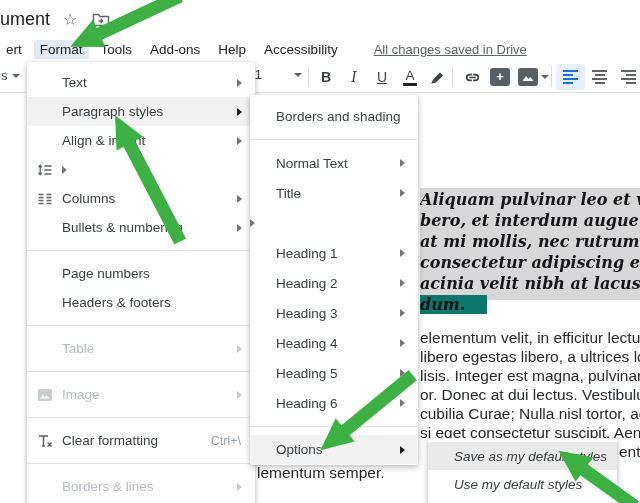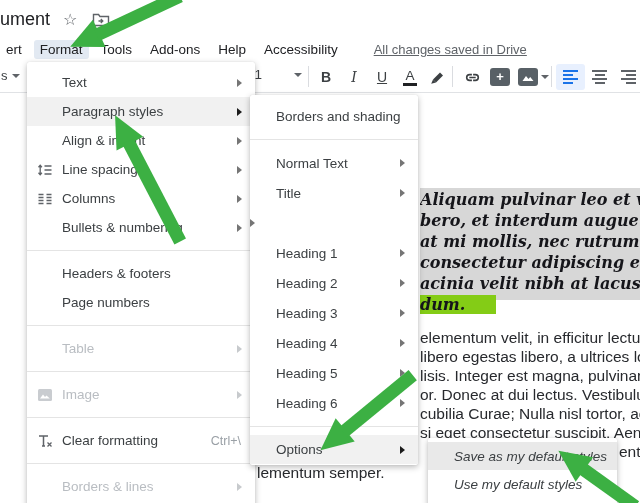--- a/index.html
+++ b/index.html
@@ -43,21 +43,21 @@
   .al-c span { margin:0 auto; } .al-c span:nth-child(2n){ width:10px; } .al-c span:nth-child(2n+1){ width:15px; }
   .al-r span { margin-left:auto; } .al-r span:nth-child(2n){ width:10px; } .al-r span:nth-child(2n+1){ width:15px; }
   .dark-sq { width:20px; height:18px; background:#586066; border-radius:3px; position:relative; display:flex; align-items:center; justify-content:center; }
   .dark-sq .plus { color:#fff; font-size:13px; font-weight:bold; line-height:12px; }
   .img-caret { margin-left:3px; }
   
   .doc-area { position:absolute; left:0; top:94px; width:640px; height:409px; background:#fff; }
   .sel-block { position:absolute; left:420px; top:94px; width:220px; height:112px; background:#d7d7d7; }
   .script-par { position:absolute; left:420px; top:96px; width:222px; font-family:"DejaVu Serif", serif; font-style:italic; font-weight:700; font-size:16px; color:#15151a; }
   .script-par .ln { height:21px; white-space:nowrap; overflow:hidden; }
-  .script-par .ln .hl { background:#84cc16; padding-right:31px; }
+  .script-par .ln .hl { background:#0f766e; padding-right:22px; }
   .sans-par { position:absolute; left:420px; top:235px; width:222px; font-size:15.5px; color:#27292d; }
   .sans-par .ln { height:19px; white-space:nowrap; overflow:hidden; }
   .frag-bottom { position:absolute; left:257px; top:370px; font-size:15.5px; color:#27292d; white-space:nowrap; }
   .frag-right { position:absolute; left:619px; top:349px; font-size:15.5px; color:#27292d; white-space:nowrap; }
   
   .panel { position:absolute; background:#fff; box-shadow:0 2px 6px rgba(0,0,0,.28), 0 0 1px rgba(0,0,0,.15); border-radius:2px; }
   .panel-format { left:27px; top:62px; width:228px; height:460px; padding-top:6px; z-index:10; }
   .panel-styles { left:250px; top:95px; width:168px; height:370px; padding-top:7px; z-index:11; }
   .panel-options { left:428px; top:438px; width:189px; height:70px; padding-top:4px; z-index:12; }
   .mrow { height:29px; display:flex; align-items:center; font-size:13.5px; color:#3c4043; cursor:default; }
@@ -227,45 +227,44 @@
         <span class="lbl">Align &amp; indent</span>
         <span class="sub-arrow"></span>
     </div>
     <div class="mrow">
       <span class="icon-slot">
         <svg width="16" height="14" viewBox="0 0 16 14">
           <path d="M3.2 2.5 v9 M1.5 4.2 L3.2 2.3 L4.9 4.2 M1.5 9.8 L3.2 11.7 L4.9 9.8" fill="none" stroke="#5f6368" stroke-width="1.3"></path>
           <path d="M7.5 3 h7 M7.5 7 h7 M7.5 11 h7" stroke="#5f6368" stroke-width="1.5"></path>
         </svg>
       </span>
-      <span class="lbl">Line spacing</span>
         <span class="sub-arrow"></span>
     </div>
     <div class="mrow">
       <span class="icon-slot">
         <svg width="16" height="14" viewBox="0 0 16 14">
           <path d="M1.5 2.5 h5 M1.5 5.5 h5 M1.5 8.5 h5 M1.5 11.5 h5 M9.5 2.5 h5 M9.5 5.5 h5 M9.5 8.5 h5 M9.5 11.5 h5" stroke="#5f6368" stroke-width="1.4"></path>
         </svg>
       </span>
       <span class="lbl">Columns</span>
         <span class="sub-arrow"></span>
     </div>
     <div class="mrow">
       <span class="icon-slot"></span>
         <span class="lbl">Bullets &amp; numbering</span>
         <span class="sub-arrow"></span>
     </div>
     <div class="msep"></div>
     <div class="mrow">
       <span class="icon-slot"></span>
+        <span class="lbl">Page numbers</span>
+    </div>
+    <div class="mrow">
+      <span class="icon-slot"></span>
         <span class="lbl">Headers &amp; footers</span>
-    </div>
-    <div class="mrow">
-      <span class="icon-slot"></span>
-        <span class="lbl">Page numbers</span>
     </div>
     <div class="msep"></div>
     <div class="mrow disabled">
       <span class="icon-slot"></span>
         <span class="lbl">Table</span>
         <span class="sub-arrow"></span>
     </div>
     <div class="msep"></div>
     <div class="mrow disabled">
       <span class="icon-slot">

